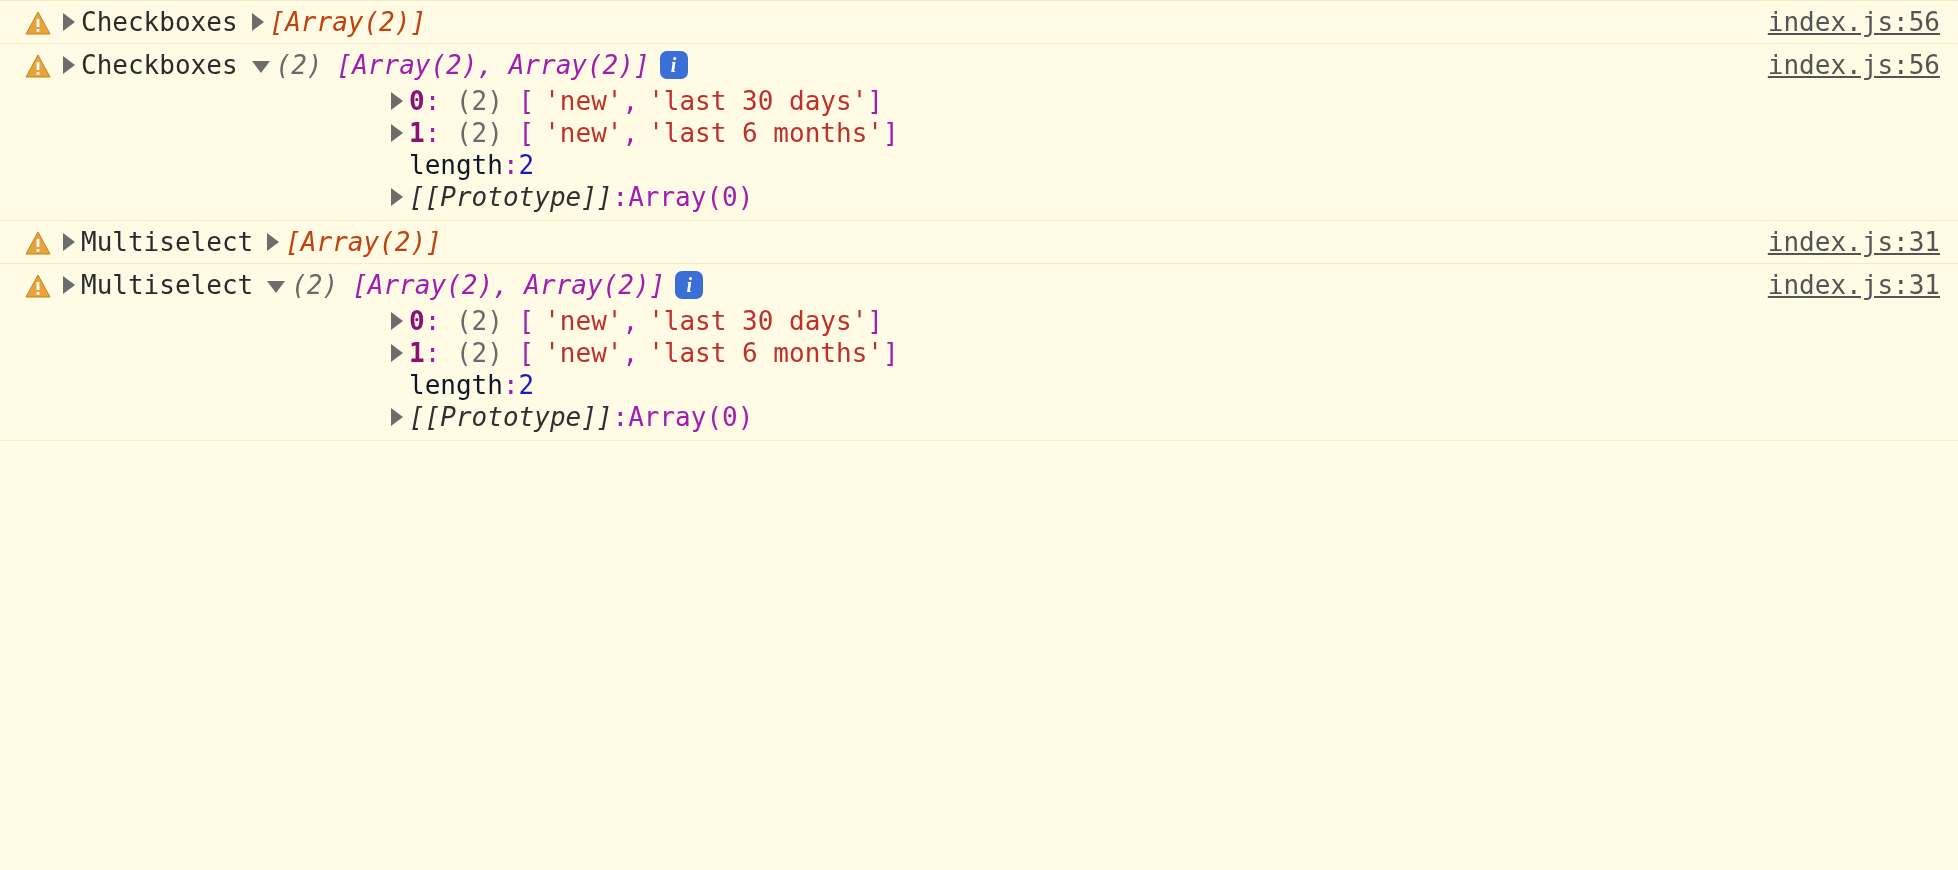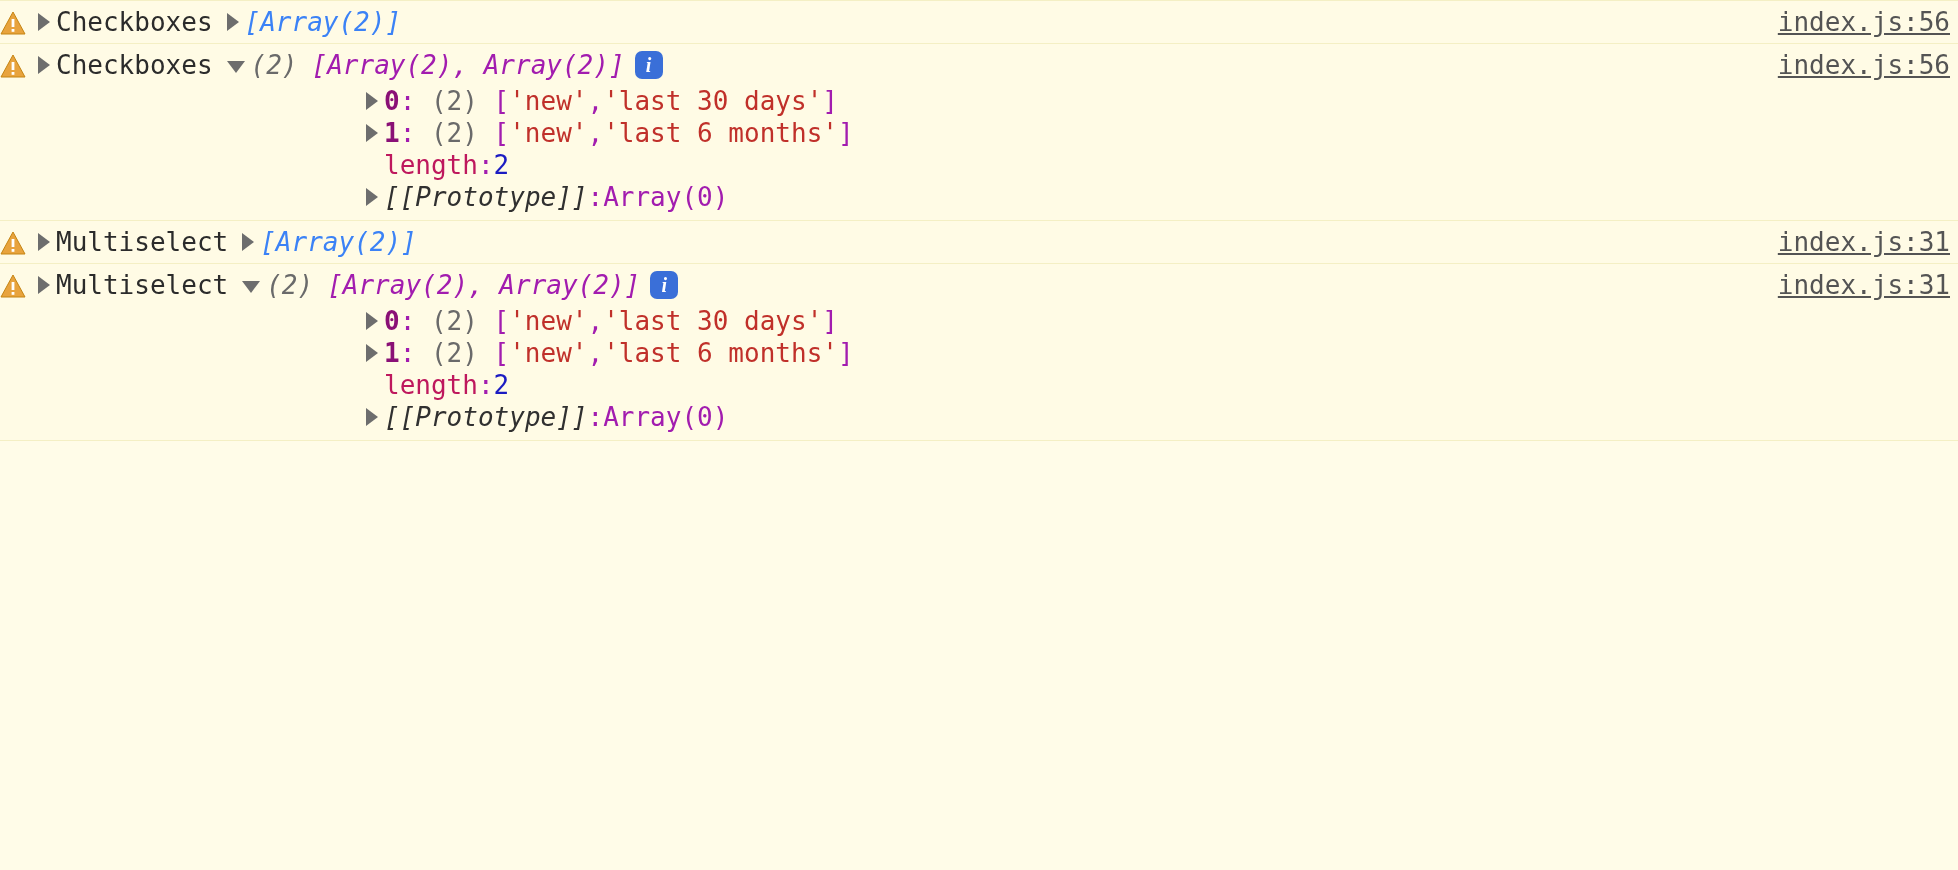--- a/index.html
+++ b/index.html
@@ -9,21 +9,21 @@
     font-family: Menlo, Consolas, "Courier New", monospace;
     font-size: 26px;
     background: #fffce8;
     color: #303030;
     width: 1958px;
   }
   .row {
     border-top: 1px solid #f4efc4;
     border-bottom: 1px solid #f4efc4;
     background: #fffbe5;
-    padding: 6px 14px 6px 0;
+    padding: 6px 14px 6px 25px;
     position: relative;
     display: flex;
     align-items: flex-start;
   }
   .row + .row { border-top: none; }
   .warn-icon {
     flex: 0 0 auto;
     margin-right: 12px;
     margin-top: 4px;
     position: relative;
@@ -43,24 +43,24 @@
   }
   .tri.open {
     border-left: 9px solid transparent;
     border-right: 9px solid transparent;
     border-top: 12px solid #6d6d6d;
     border-bottom: none;
     margin-top: 4px;
   }
   .label { color: #2b2b2b; }
   .gap { display:inline-block; width: 14px; }
-  .ital { font-style: italic; color: #3b82f6; }
+  .ital { font-style: italic; color: #c2410c; }
   .src {
     position: absolute;
-    right: 8px; top: 6px;
+    right: 18px; top: 6px;
     color: #545454;
     text-decoration: underline;
     cursor: pointer;
   }
   .info-badge {
     display: inline-flex;
     align-items: center; justify-content: center;
     width: 28px; height: 28px;
     background: #3a6fd8;
     color: #fff;
@@ -69,22 +69,22 @@
     font-family: Georgia, 'Times New Roman', serif;
     font-weight: 600;
     font-size: 20px;
     margin-left: 10px;
     vertical-align: middle;
   }
   .nested { padding-left: 328px; margin-top: 6px; }
   .nline { display: flex; align-items: center; margin: 2px 0; }
   .key-idx { color: #8a1076; font-weight: 600; }
   .dim { color: #6a6a6a; }
-  .str { color: #c0302a; }
-  .len-key { color: #be185d; }
+  .str { color: #c0302a; margin-left: 10px; }
+  .len-key { color: #0f172a; }
   .len-val { color: #1b1bc2; }
   .proto { color: #303030; font-style: italic; }
   .mono { font-family: Menlo, Consolas, monospace; }
   .black { color: #a21caf; }
 </style>
 </head>
 <body>
 
 <div class="row">
   <span class="warn-icon">

